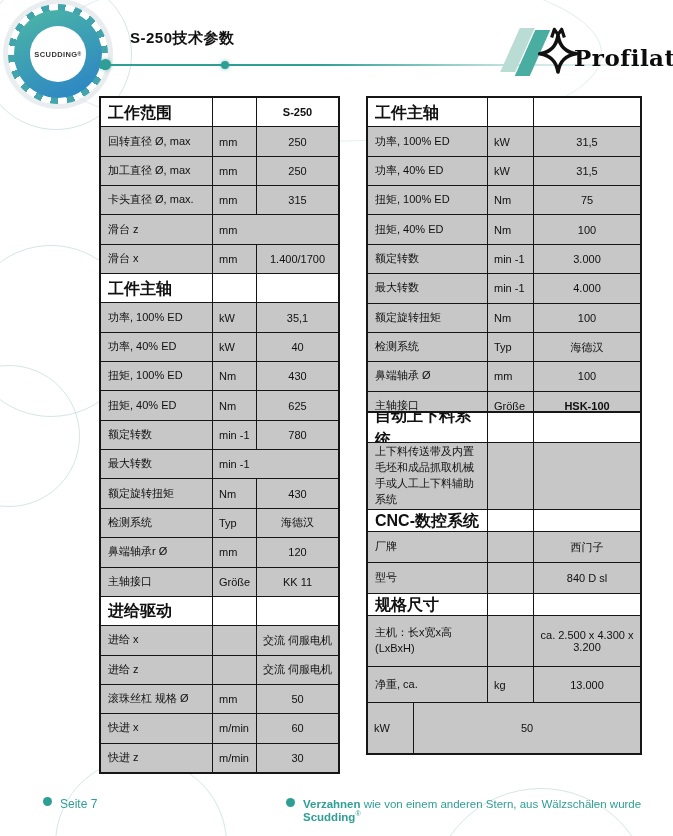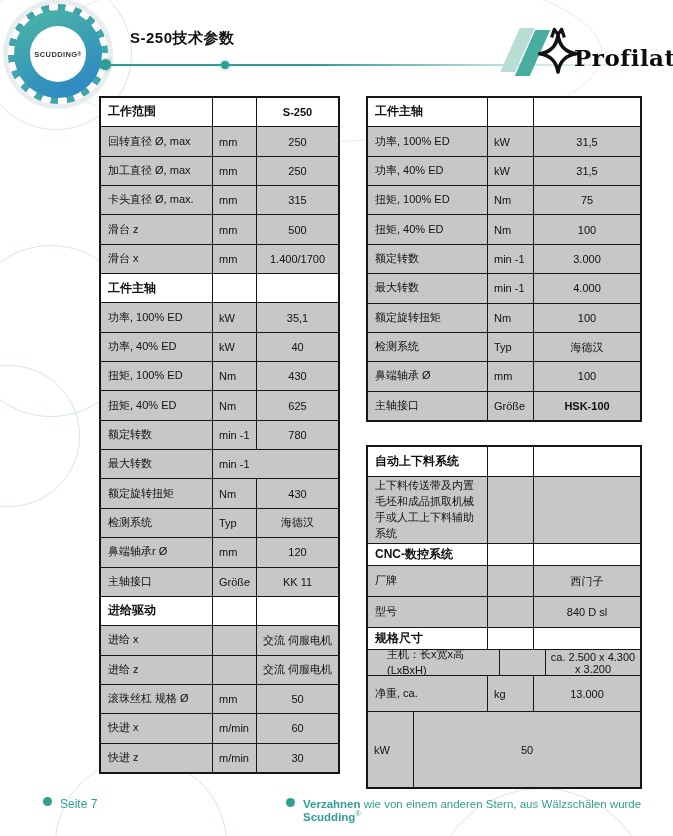--- a/index.html
+++ b/index.html
@@ -44,46 +44,46 @@
   .row{display:flex;border-bottom:1px solid #161616;box-sizing:border-box;min-height:0;}
   .row:last-child{border-bottom:none;}
   .cell{border-right:1px solid #161616;box-sizing:border-box;display:flex;align-items:center;
         font-size:11px;color:#101010;padding:0 4px;overflow:hidden;}
   .cell:last-child{border-right:none;}
   .c-label{padding-left:7px;line-height:1.45;}
   .c-unit{padding-left:6px;}
   .c-value{justify-content:center;text-align:center;}
   .row.data,.row.note{background:#c7c7c7;}
   .row.section{background:#ffffff;}
-  .row.section .c-label{font-weight:bold;font-size:12px;}
+  .row.section .c-label{font-weight:bold;font-size:16px;}
   .row.vbold .c-value{font-weight:bold;}
 
   .tbl-left{left:99px;top:96px;width:241px;height:678px;}
   .tbl-left .row{flex:1 1 0;}
   .tbl-left .c-label{width:112px;}
   .tbl-left .c-unit{width:44px;}
   .tbl-left .c-value{flex:1;}
 
   .tbl-rt{left:366px;top:96px;width:276px;height:326px;}
   .tbl-rt .row{flex:1 1 0;}
   .tbl-rt .c-label{width:120px;}
   .tbl-rt .c-unit{width:46px;}
   .tbl-rt .c-value{flex:1;}
 
-  .tbl-rb{left:366px;top:445px;width:276px;height:344px;}
+  .tbl-rb{left:366px;top:411px;width:276px;height:344px;}
   .tbl-rb .c-label{width:120px;}
   .tbl-rb .c-unit{width:46px;}
   .tbl-rb .c-value{flex:1;}
   .tbl-rb .row:nth-child(1){height:30px;}
   .tbl-rb .row:nth-child(2){height:67px;}
   .tbl-rb .row:nth-child(3){height:22px;}
   .tbl-rb .row:nth-child(4){height:31px;}
   .tbl-rb .row:nth-child(5){height:31px;}
   .tbl-rb .row:nth-child(6){height:22px;}
-  .tbl-rb .row:nth-child(7){height:26px;padding-left:12px;}
+  .tbl-rb .row:nth-child(7){height:51px;}
   .tbl-rb .row:nth-child(8){height:36px;}
   .tbl-rb .row:nth-child(9){flex:1 1 auto;}
 
   
   .footer-item{position:absolute;color:#2f9e94;font-size:12px;display:flex;}
   .f-bullet{width:9px;height:9px;border-radius:50%;background:#2f9e94;margin-right:8px;flex:0 0 auto;}
   .footer-page{left:43px;top:797px;}
   .footer-tagline{left:286px;top:798px;font-size:11.5px;}
   .footer-tagline b{font-weight:bold;}
   .footer-tagline sup{font-size:7px;}
@@ -141,21 +141,20 @@
         <div class="cell c-value">250</div>
       </div>
       <div class="row data">
         <div class="cell c-label">卡头直径 Ø, max.</div>
         <div class="cell c-unit">mm</div>
         <div class="cell c-value">315</div>
       </div>
       <div class="row data">
         <div class="cell c-label">滑台 z</div>
         <div class="cell c-unit">mm</div>
-        <div class="cell c-value">500</div>
       </div>
       <div class="row data">
         <div class="cell c-label">滑台 x</div>
         <div class="cell c-unit">mm</div>
         <div class="cell c-value">1.400/1700</div>
       </div>
       <div class="row section">
         <div class="cell c-label">工件主轴</div>
         <div class="cell c-unit"></div>
         <div class="cell c-value"></div>

